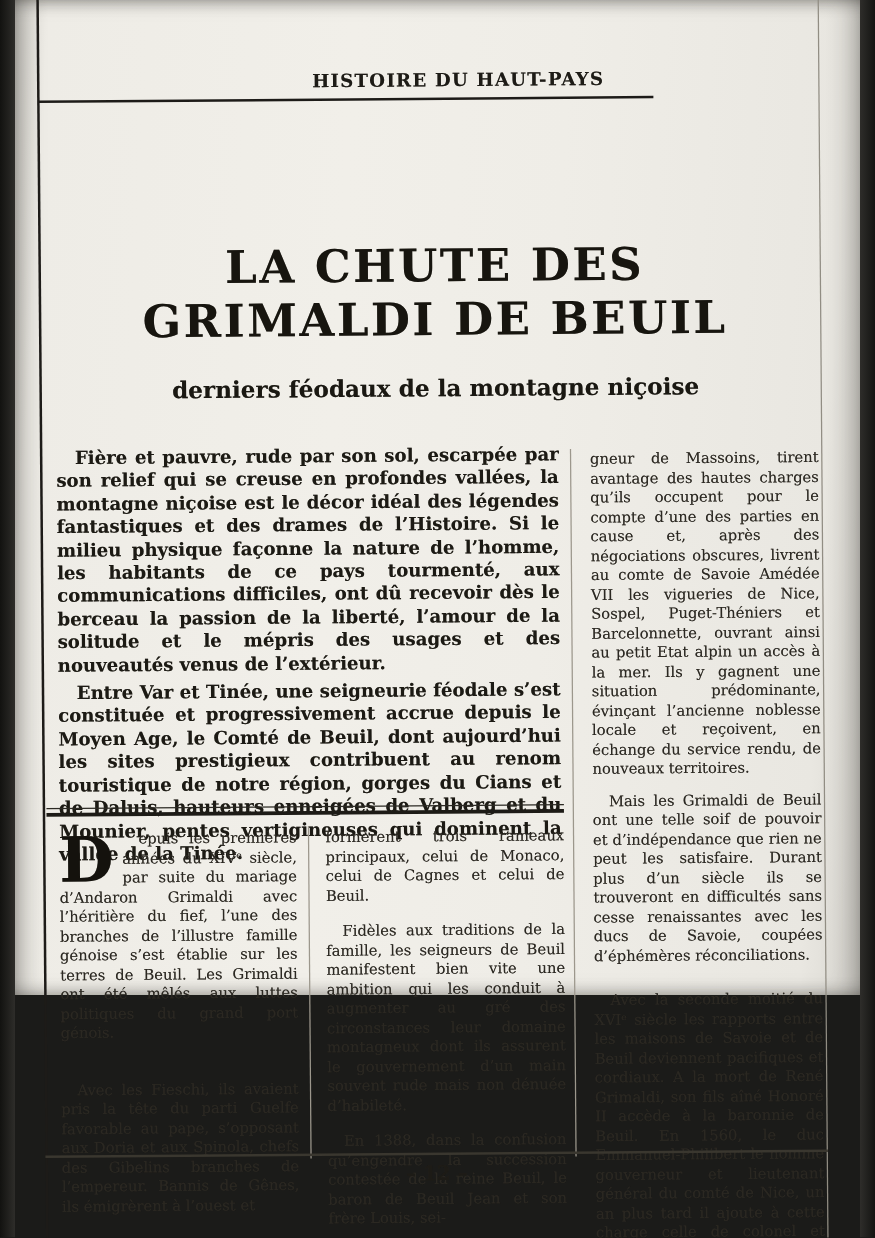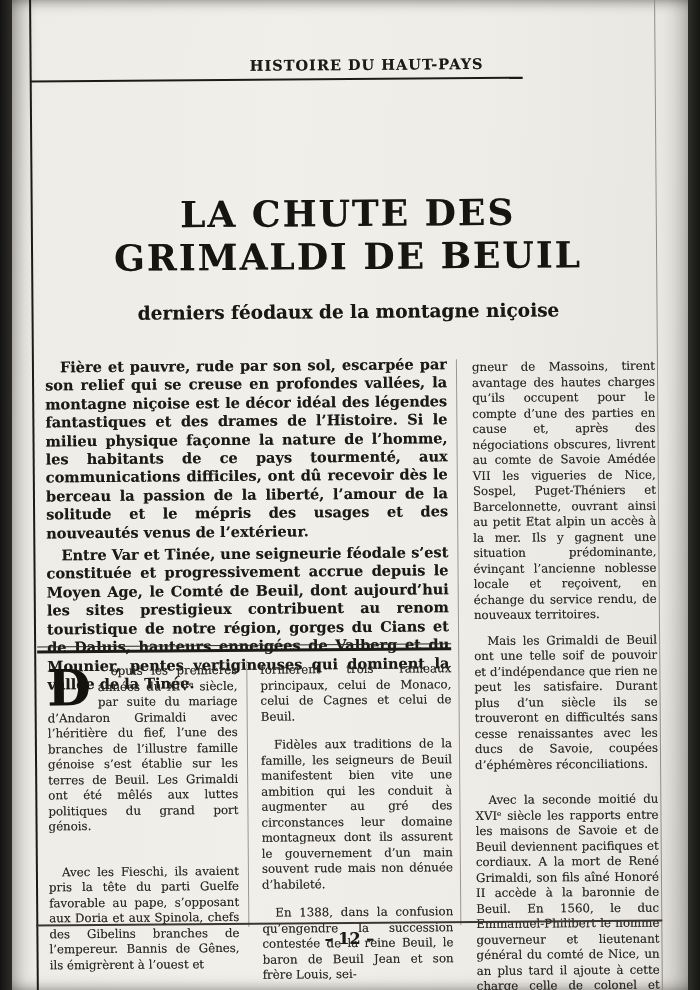--- a/index.html
+++ b/index.html
@@ -3,21 +3,21 @@
 <meta charset="utf-8">
 <style>
   html, body { margin:0; padding:0; }
   body {
     width:700px; height:990px; overflow:hidden; position:relative;
     background:#1b1b19;
     font-family:"DejaVu Serif", "Liberation Serif", serif;
   }
   .scan { position:absolute; inset:0; }
   .page {
-    position:absolute; left:10px; top:0; width:680px; height:990px;
+    position:absolute; left:10px; top:0; width:680px; height:796px;
     background:
       linear-gradient(93deg, #d9d7d1 0%, #eeece6 4%, #f1efe9 38%, #efede7 62%, #e9e7e1 93%, #d8d6d0 100%);
     box-shadow:
       inset 14px 0 22px -12px rgba(20,18,14,.55),
       inset -16px 0 26px -14px rgba(20,18,14,.5),
       inset 0 8px 14px -10px rgba(20,18,14,.45),
       inset 0 -8px 14px -10px rgba(20,18,14,.35);
   }
   .content {
     position:absolute; inset:0; color:#28251f;

